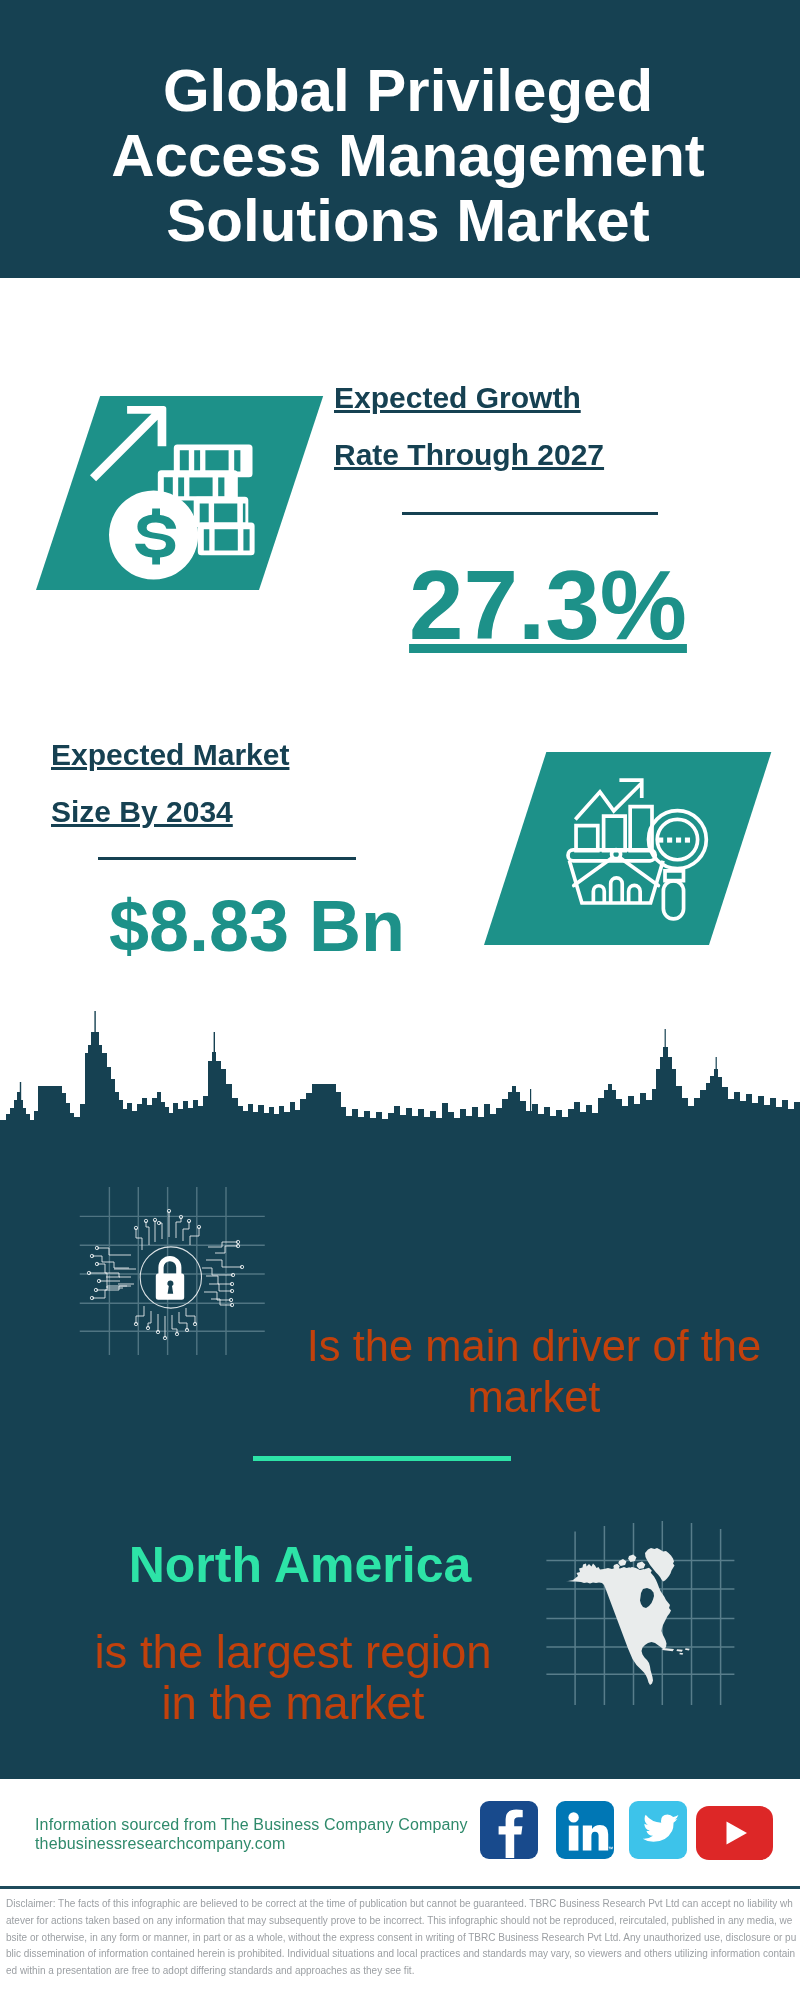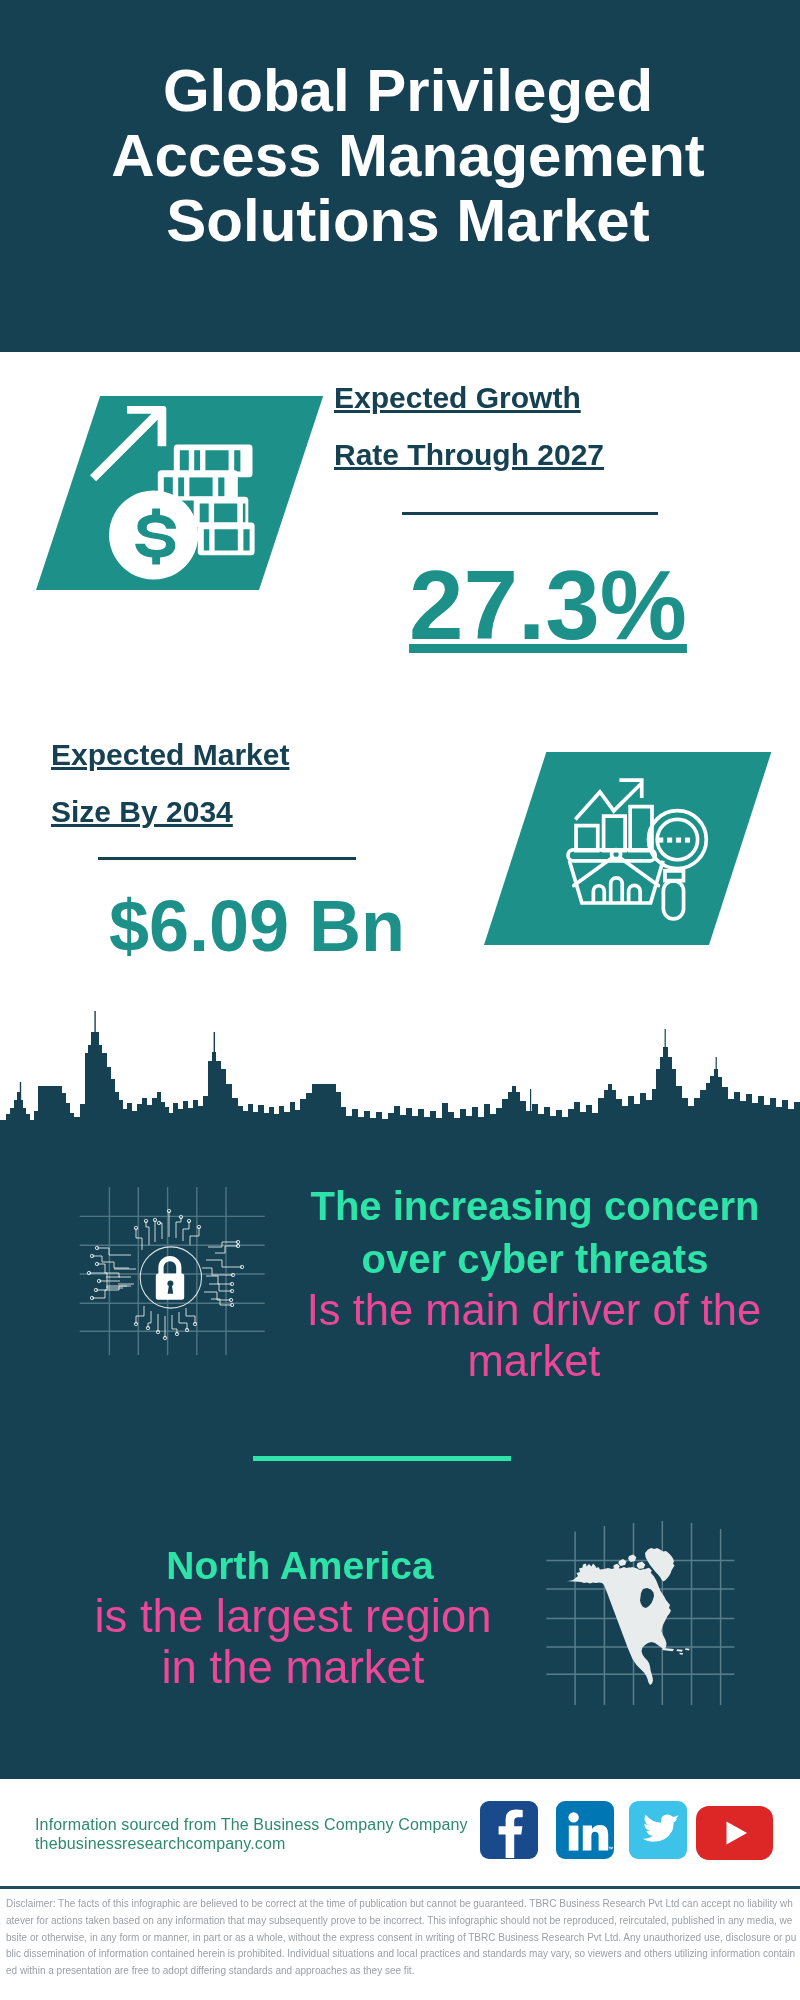--- a/index.html
+++ b/index.html
@@ -8,21 +8,21 @@
     font-family:"Liberation Sans", sans-serif;
     background:#ffffff;
     position:relative;
     overflow:hidden;
     -webkit-font-smoothing:antialiased;
   }
   .page { position:absolute; left:0; top:0; width:800px; height:2000px; }
 
   
   .header {
-    position:absolute; left:0; top:0; width:800px; height:352px;
+    position:absolute; left:0; top:0; width:800px; height:278px;
     background:#164152;
   }
   .header-title {
     position:absolute; left:8px; top:58px; width:800px;
     color:#ffffff; font-weight:bold; font-size:60px; line-height:65px;
     text-align:center; white-space:pre-line;
   }
 
   
   .stat-label {
@@ -42,22 +42,22 @@
     background:#164152;
   }
   .skyline { display:block; }
 
   
   .hl-bold {
     position:absolute; color:#2de3a7; font-weight:bold;
     font-size:40px; line-height:53px; text-align:center; white-space:pre-line;
   }
   .hl-reg {
-    position:absolute; color:#ec4899; font-weight:normal;
-    font-size:43.5px; line-height:51px; text-align:center; white-space:pre-line;
+    position:absolute; color:#c2410c; font-weight:normal;
+    font-size:43.5px; line-height:51px; text-align:center; white-space:pre-line;margin-top:36px;
   }
   .mint-divider { position:absolute; height:5px; background:#2de3a7; }
 
   
   .footer-src {
     position:absolute; left:35px; top:1816px; width:520px;
     color:#2f8a6b; font-size:16px; line-height:18.6px; white-space:pre-line;
     letter-spacing:0.15px;
   }
   .social { position:absolute; top:1801px; width:58px; height:58px; border-radius:9px; }
@@ -101,21 +101,21 @@
     </g>
   </svg>
   <div class="stat-label" style="left:334px;top:369px;width:400px;">Expected Growth
 Rate Through 2027</div>
   <div class="stat-divider" style="left:402px;top:512px;width:256px;"></div>
   <div class="stat-value" style="left:348px;top:557px;width:400px;text-decoration:underline;">27.3%</div>
 
   <div class="stat-label" style="left:51px;top:726px;width:400px;">Expected Market
 Size By 2034</div>
   <div class="stat-divider" style="left:98px;top:857px;width:258px;"></div>
-  <div class="stat-value" style="left:57px;top:890px;width:400px;font-size:72px;line-height:72px;">$6.09 Bn</div>
+  <div class="stat-value" style="left:57px;top:890px;width:400px;font-size:72px;line-height:72px;">$8.83 Bn</div>
   <div class="para" style="left:484px;top:752px;width:225px;height:193px;transform:skewX(-17.9deg);transform-origin:bottom left;"></div>
   <svg class="icon-market" viewBox="0 0 160 160" style="position:absolute;left:562px;top:775px;width:164px;height:164px;">
     <g fill="none" stroke="#ffffff" stroke-width="3.6" stroke-linecap="butt" stroke-linejoin="miter">
 
       <polyline points="13,43.5 37,16.5 50.5,35 77,8.5"></polyline>
       <polyline points="56,5 77.8,5 77.8,22.5"></polyline>
 
       <path d="M13.7 49.3 h21.2 v24.5 h-21.2 z"></path>
       <path d="M40.6 40.2 h21 v33.6 h-21 z"></path>
       <path d="M66.5 30.9 h21.3 v42.9 h-21.3 z"></path>
@@ -241,27 +241,25 @@
     </g>
     <g fill="#ffffff">
 
       <path d="M88.3 93.6 h23.4 a2.5 2.5 0 0 1 2.5 2.5 v21.2 a2.5 2.5 0 0 1 -2.5 2.5 h-23.4 a2.5 2.5 0 0 1 -2.5 -2.5 v-21.2 a2.5 2.5 0 0 1 2.5 -2.5 z"></path>
       <path d="M99.9 76 a11.5 11.5 0 0 0 -11.5 11.5 v8 h5.2 v-8 a6.3 6.3 0 0 1 12.6 0 v8 h5.2 v-8 a11.5 11.5 0 0 0 -11.5 -11.5 z"></path>
     </g>
     <g fill="#164152">
       <path d="M100.4 100.5 a3 3 0 0 1 1.6 5.6 l 1.2 7.6 h-5.6 l 1.2 -7.6 a3 3 0 0 1 1.6 -5.6 z"></path>
     </g>
   </svg>
-  <div class="hl-bold" style="left:285px;top:1180px;width:500px;">The increasing concern
-over cyber threats</div>
   <div class="hl-reg" style="left:284px;top:1285px;width:500px;">Is the main driver of the
 market</div>
   <div class="mint-divider" style="left:253px;top:1456px;width:258px;"></div>
 
-  <div class="hl-bold" style="left:50px;top:1539px;width:500px;font-size:39px;">North America</div>
+  <div class="hl-bold" style="left:50px;top:1539px;width:500px;font-size:50px;">North America</div>
   <div class="hl-reg" style="left:43px;top:1591px;width:500px;font-size:45.5px;line-height:51px;">is the largest region
 in the market</div>
   <svg class="map-icon" viewBox="0 0 190 190" style="position:absolute;left:545px;top:1515px;width:190px;height:190px;">
     <g stroke="#85a6b1" stroke-width="1.5" fill="none" opacity="0.6">
       <path d="M30.1 16.4 v173.6"></path>
         <path d="M59.4 11 v179"></path>
         <path d="M88.5 8 v182"></path>
       <path d="M117.3 6 v184"></path>
         <path d="M146.5 8 v182"></path>
         <path d="M175.6 14 v176"></path>

